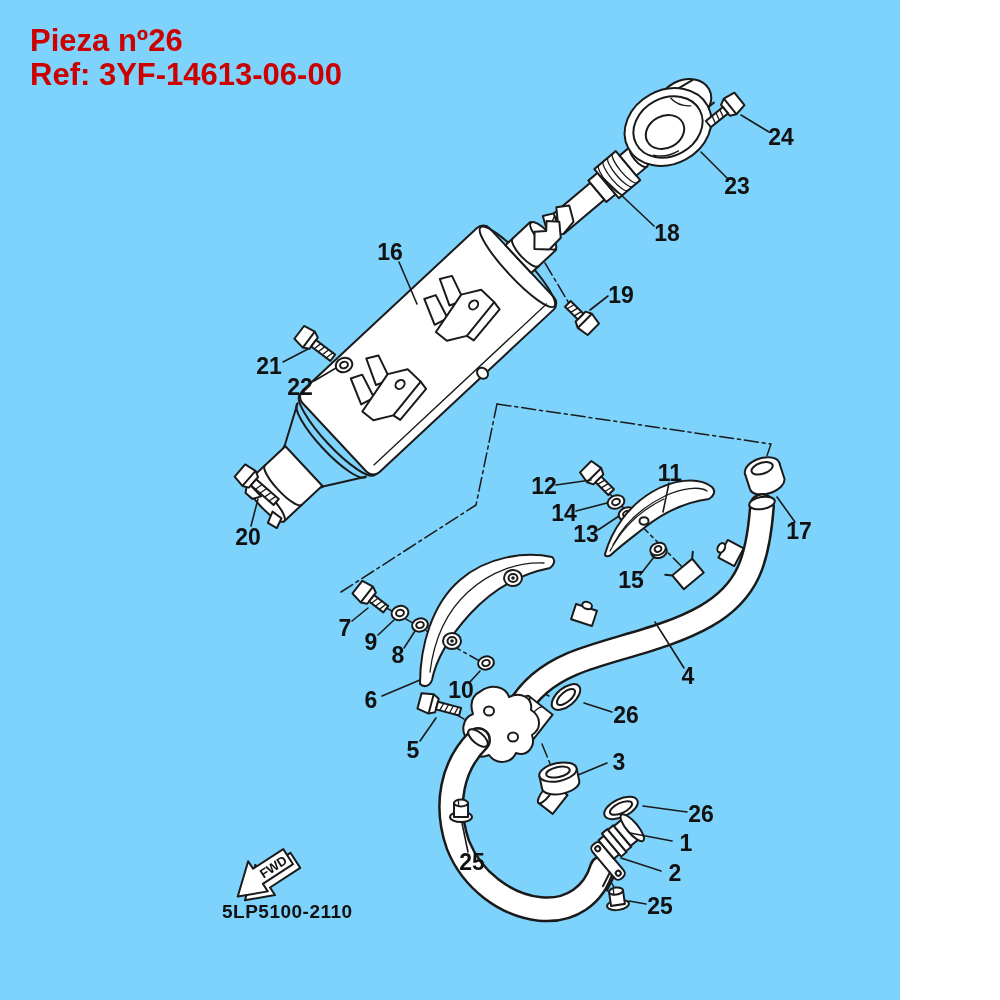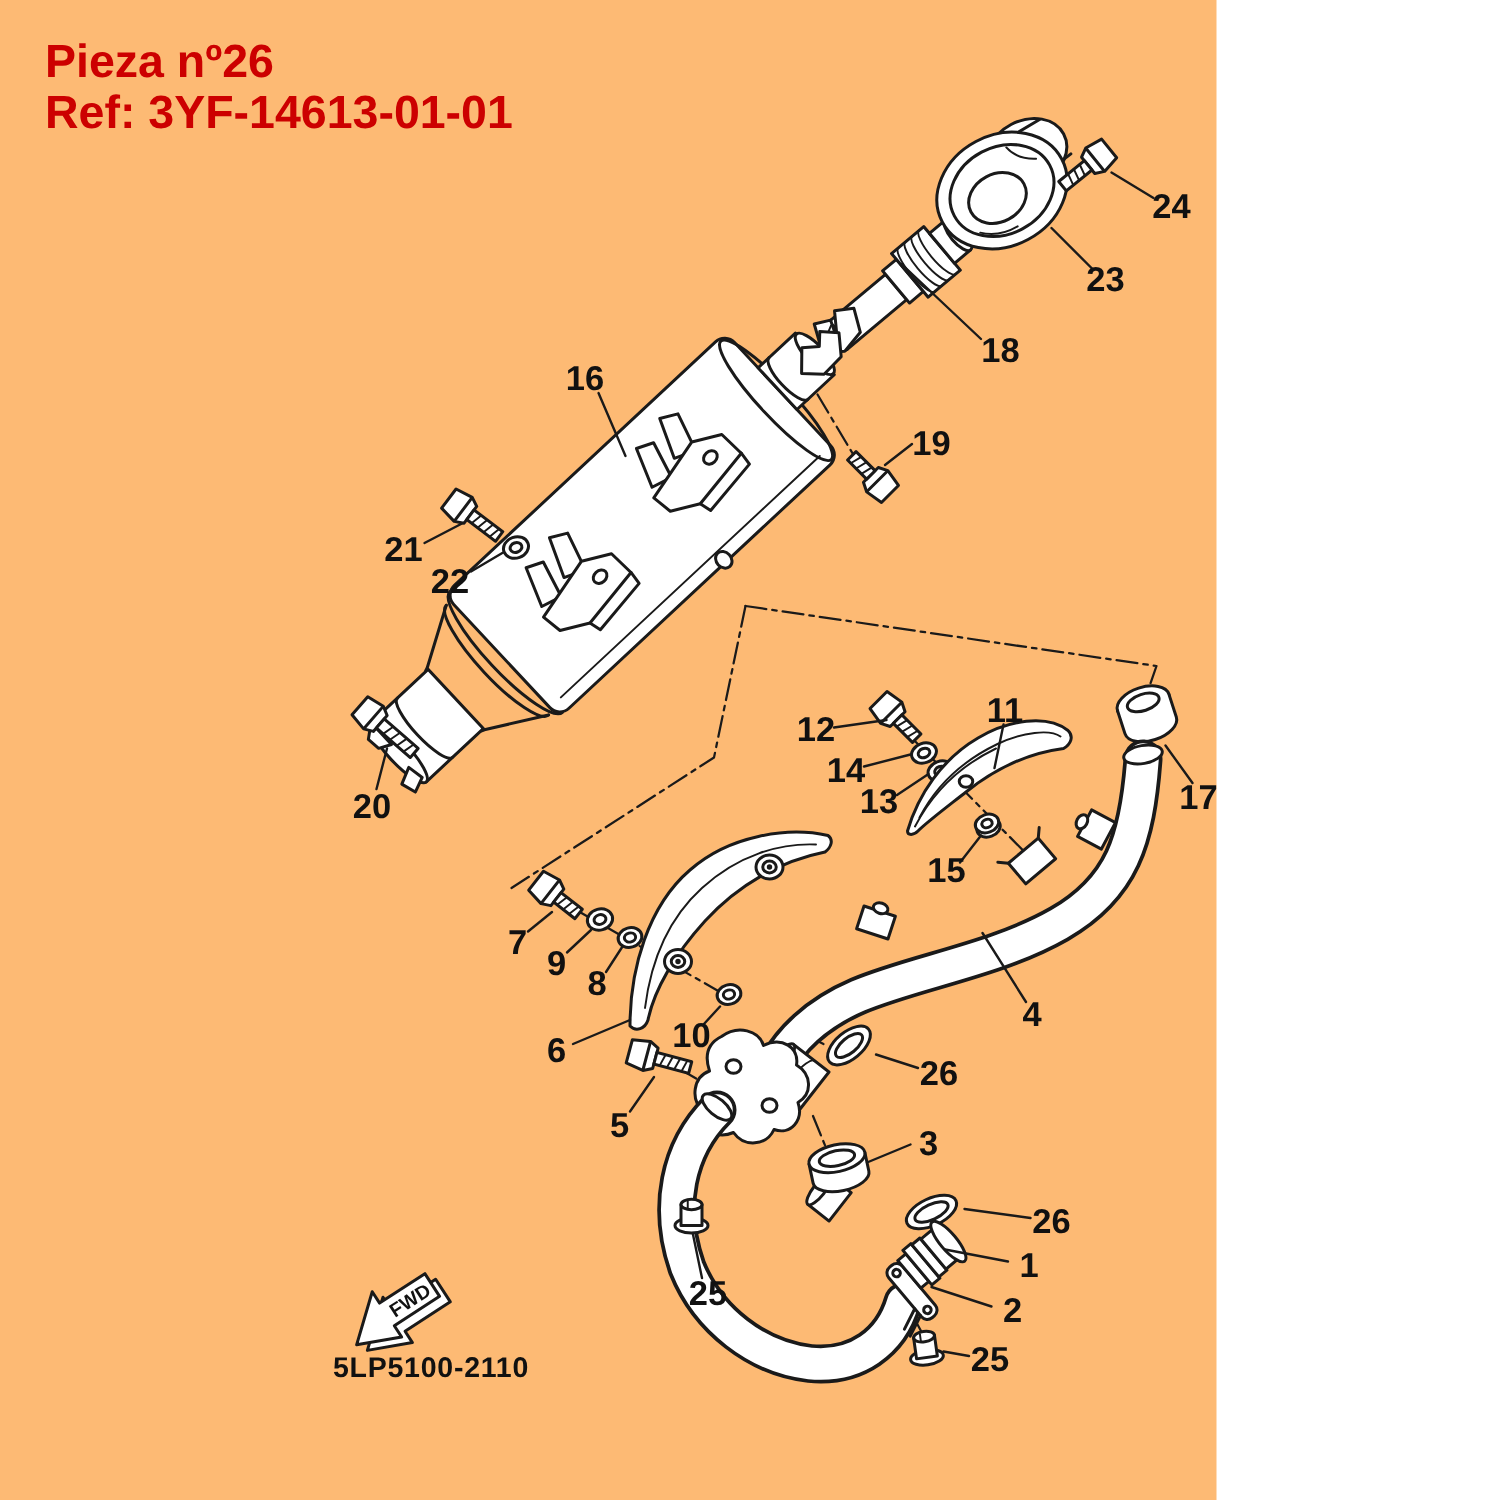--- a/index.html
+++ b/index.html
@@ -1,37 +1,37 @@
 <!DOCTYPE html>
 <html><head>
 <meta charset="utf-8">
 <style>
   html,body{margin:0;padding:0;background:#ffffff;width:1000px;height:1000px;overflow:hidden;}
-  #stage{position:relative;width:811px;height:1000px;background:#fdba74;font-family:"Liberation Sans",sans-serif;}
+  #stage{position:relative;width:900px;height:1000px;background:#7dd3fc;font-family:"Liberation Sans",sans-serif;}
   #title{position:absolute;left:30px;top:24px;font-weight:bold;font-size:31px;line-height:34px;color:#111;}
   svg{position:absolute;left:0;top:0;}
   svg *{stroke:#1a1a1a;stroke-width:2;fill:none;stroke-linecap:round;stroke-linejoin:round;}
   .w{fill:#ffffff;}
   .thin{stroke-width:1.3;}
   .lead{stroke-width:1.6;}
   .dd{stroke-dasharray:14 4 3 4;stroke-width:1.5;}
   .dk{fill:#1a1a1a;stroke:none;}
   text{stroke:none;}
   .callout{font:bold 23px "Liberation Sans",sans-serif;fill:#111;}
   .code-text{font:bold 19px "Liberation Sans",sans-serif;fill:#111;letter-spacing:.5px;}
   .fwd-text{font:bold 13px "Liberation Sans",sans-serif;fill:#111;}
 </style>
 </head>
 <body>
 
 <div id="stage">
 
   <div id="title" style="color: rgb(204, 0, 0);">
     <div>Pieza nº26</div>
-    <div>Ref: 3YF-14613-01-01</div>
+    <div>Ref: 3YF-14613-06-00</div>
   </div>
 
   <svg width="1000" height="1000" viewBox="0 0 1000 1000">
 
     <g>
       <path class="dd" d="M 497,404 L 771,444 L 762,470"></path>
       <path class="dd" d="M 497,404 L 476,505 L 341,592"></path>
       <line class="dd" x1="545" y1="263" x2="570" y2="305"></line>
       <line class="dd" x1="714" y1="120" x2="701" y2="132"></line>
       <line class="dd" x1="603" y1="487" x2="692" y2="577"></line>

